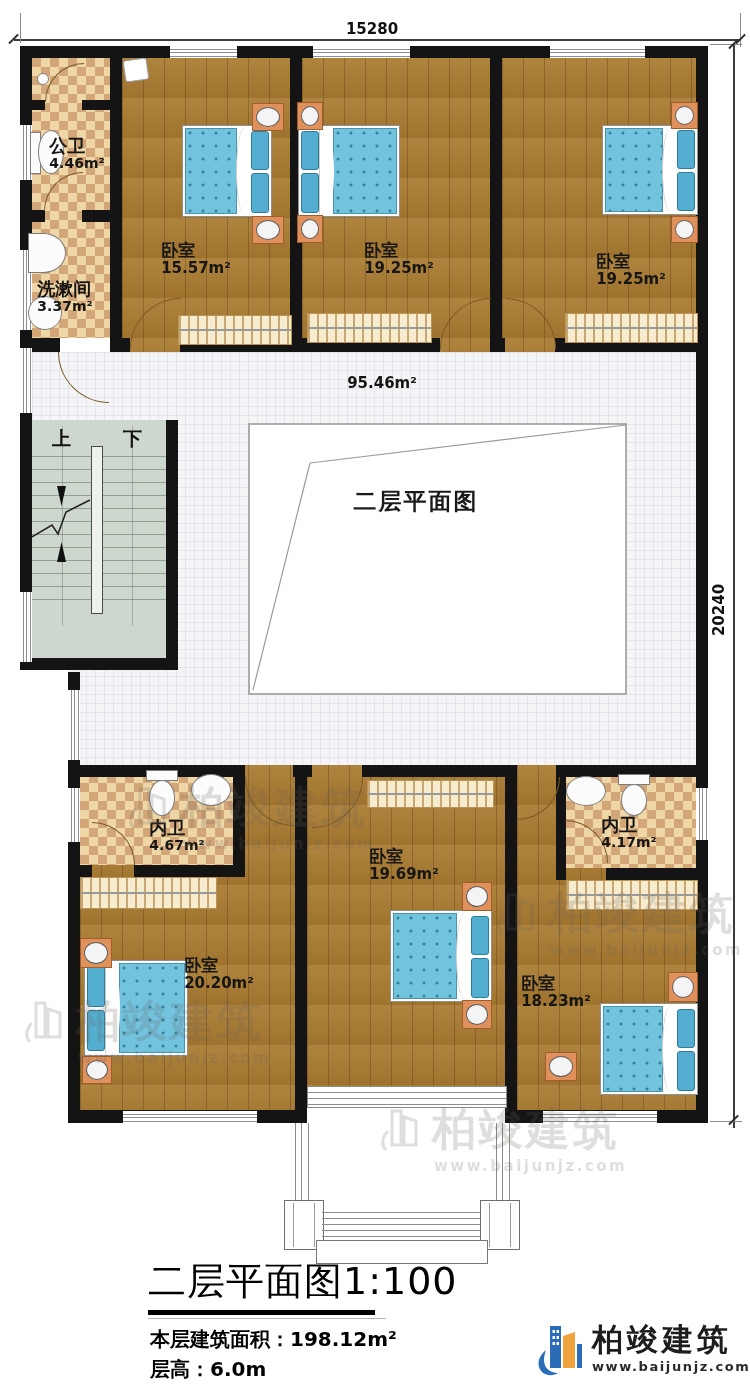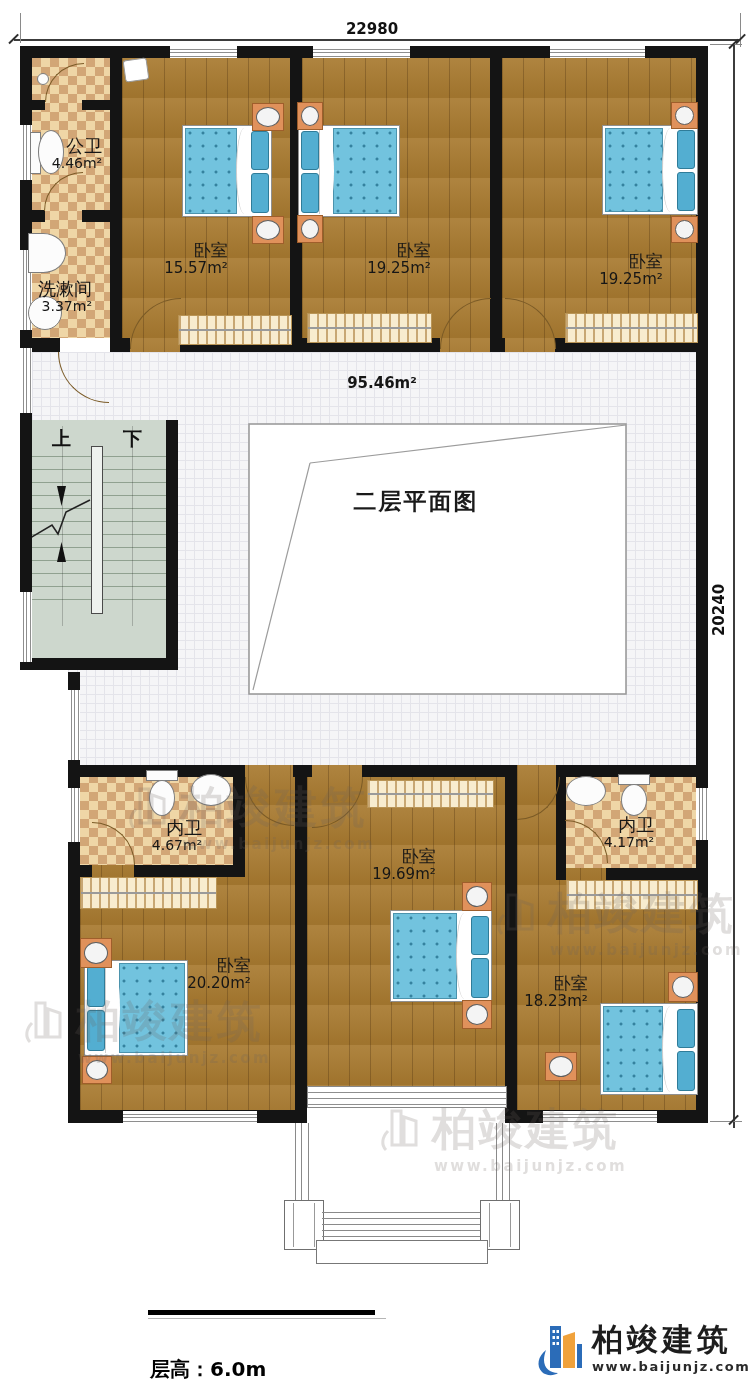--- a/index.html
+++ b/index.html
@@ -28,21 +28,21 @@
     background-image:linear-gradient(180deg,transparent 0 46%,#9a9a9a 46% 54%,transparent 54%),
                      repeating-linear-gradient(90deg,rgba(160,110,40,.55) 0 2px,transparent 2px 9px);}
   .bed{position:absolute;background:#fff;border:1px solid #8f8f8f;}
   .mattress{position:absolute;background-color:#72c3de;border:1px solid #4b93ad;
     background-image:radial-gradient(circle at 4px 4px,#35829f 1.2px,transparent 1.8px);background-size:13px 13px;}
   .cush{position:absolute;background:#53aed1;border:1px solid #2f7c99;border-radius:3px;}
   .blanket{position:absolute;background:#fff;border-left:1px solid #cfcfcf;}
   .ns{position:absolute;background:#e0915b;border:1px solid #9f5e2b;}
   .nsc{position:absolute;inset:3px;border-radius:50%;background:#f4f4f4;border:1.4px solid #5e5e5e;}
   .fx{position:absolute;background:#fcfcfc;border:1px solid #7d7d7d;}
-  .rlabel{position:absolute;transform:translateX(-50%);text-align:right;color:#161616;font-weight:normal;white-space:nowrap;line-height:1.12;z-index:30;}
+  .rlabel{position:absolute;transform:translateX(-50%);text-align:left;color:#161616;font-weight:bold;white-space:nowrap;line-height:1.12;z-index:30;}
   .rl-main,.rl-area{display:block;}
   .lg .rl-main{font-size:17px;}.lg .rl-area{font-size:15px;}
   .sm .rl-main{font-size:18px;}.sm .rl-area{font-size:14px;}
   .hall-area{position:absolute;transform:translateX(-50%);font-size:15px;font-weight:bold;color:#161616;z-index:30;}
   .atrium-label{position:absolute;transform:translateX(-50%);font-size:23px;font-weight:bold;color:#1a1a1a;z-index:30;letter-spacing:2px;}
   .stair-label{position:absolute;font-size:19px;font-weight:bold;color:#111;z-index:30;}
   .stairs{position:absolute;left:32px;top:420px;width:134px;height:250px;background:#cdd7cd;}
   .steps{position:absolute;left:0;top:36px;width:100%;height:150px;
     background:repeating-linear-gradient(180deg,#90a190 0 1.2px,transparent 1.2px 13px);}
   .rail{position:absolute;left:59px;top:26px;width:10px;height:166px;background:#eef2ee;border:1.3px solid #4a4a4a;}
@@ -263,21 +263,21 @@
   <div class="col" style="left:480px;top:1200px;"></div>
   <div class="rails" style="left:322px;top:1212px;width:158px;height:26px;"></div>
   <div class="abs" style="left:316px;top:1240px;width:170px;height:22px;border:1.4px solid #777;background:#fff;"></div>
   <div class="slide" style="left:307px;top:1086px;width:198px;height:20px;"></div>
 
   <div class="dimline" style="left:14px;top:39px;width:727px;height:1.5px;"></div>
   <div class="ext" style="left:20px;top:13px;width:1px;height:30px;"></div>
   <div class="ext" style="left:740px;top:13px;width:1px;height:34px;"></div>
   <div class="tick" style="left:7px;top:38px;"></div>
   <div class="tick" style="left:734px;top:38px;"></div>
-  <div class="dimtext" style="left:372px;top:20px;transform:translateX(-50%);">22980</div>
+  <div class="dimtext" style="left:372px;top:20px;transform:translateX(-50%);">15280</div>
   <div class="dimline" style="left:733px;top:44px;width:1.5px;height:1084px;"></div>
   <div class="ext" style="left:710px;top:44px;width:32px;height:1px;"></div>
   <div class="ext" style="left:710px;top:1121px;width:32px;height:1px;"></div>
   <div class="tick" style="left:727px;top:43px;"></div>
   <div class="tick" style="left:727px;top:1119px;"></div>
   <div class="dimtext" style="left:691px;top:601px;width:56px;text-align:center;transform:rotate(-90deg);">20240</div>
 
   <div class="rlabel sm" style="left:77px;top:136px;">
     <span class="rl-main">公卫</span>
     <span class="rl-area">4.46m²</span>
@@ -361,22 +361,24 @@
         <svg width="46" height="46" viewBox="0 0 46 46" fill="none" stroke="currentColor" stroke-width="3">
           <path d="M10 24 C4 30 3 38 8 43"></path>
           <rect x="14" y="4" width="9" height="34"></rect>
           <path d="M26 10 l12 4 v24 h-12 z"></path>
         </svg>
       <span class="wm-name">柏竣建筑</span>
       </div>
     <div class="wm-url">www.baijunjz.com</div>
   </div>
 
+  <div class="title"><span>二层平面图</span><span>1:100</span></div>
   <div class="t-underline"></div>
   <div class="t-underline2"></div>
+  <div class="foot" style="top:1326px;"><span>本层建筑面积：</span><span>198.12m²</span></div>
   <div class="foot" style="top:1356px;"><span>层高：</span><span>6.0m</span></div>
 
   <div class="logo">
     <svg width="50" height="54" viewBox="0 0 50 54">
       <path d="M12 28 C4 34 2 44 8 50 C12 54 20 54 24 51 C16 51 10 46 10 38 C10 34 11 31 12 28 Z" fill="#2b6cb8"></path>
       <rect x="16" y="4" width="11" height="42" fill="#2b6cb8"></rect>
       <rect x="18.5" y="8" width="2.5" height="3" fill="#fff"></rect>
         <rect x="22.5" y="8" width="2.5" height="3" fill="#fff"></rect>
       <rect x="18.5" y="14" width="2.5" height="3" fill="#fff"></rect>
         <rect x="22.5" y="14" width="2.5" height="3" fill="#fff"></rect>

